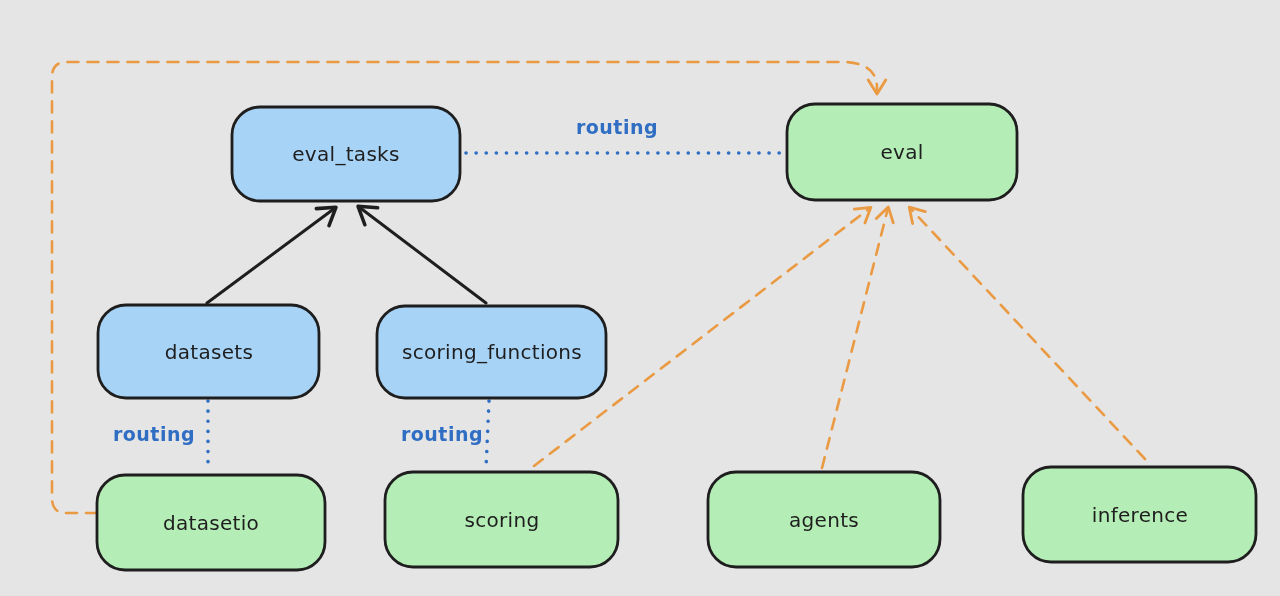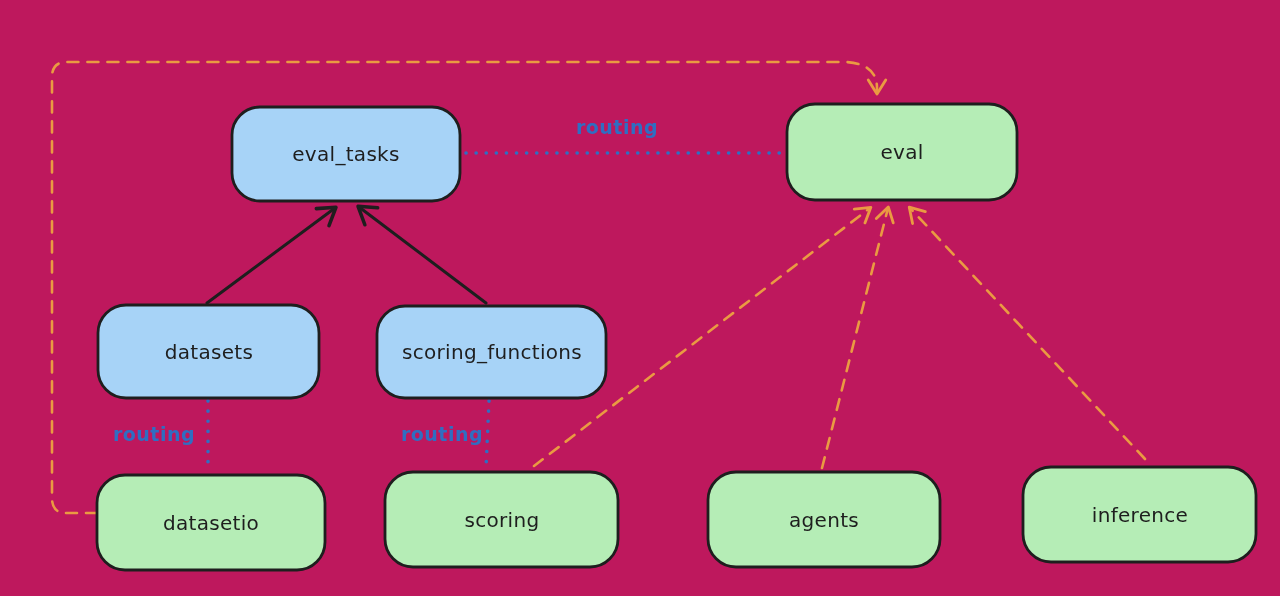--- a/index.html
+++ b/index.html
@@ -5,21 +5,21 @@
   html, body {
     margin: 0;
     padding: 0;
     background: #ffffff;
     font-family: "DejaVu Sans", sans-serif;
   }
   .canvas {
     position: relative;
     width: 1280px;
     height: 596px;
-    background: #be185d;
+    background: #e5e5e5;
     overflow: hidden;
   }
   svg { display: block; }
   .node-label {
     font-family: "DejaVu Sans", sans-serif;
     font-size: 20px;
     fill: #1e1e1e;
     letter-spacing: 0.3px;
   }
   .routing-label {

